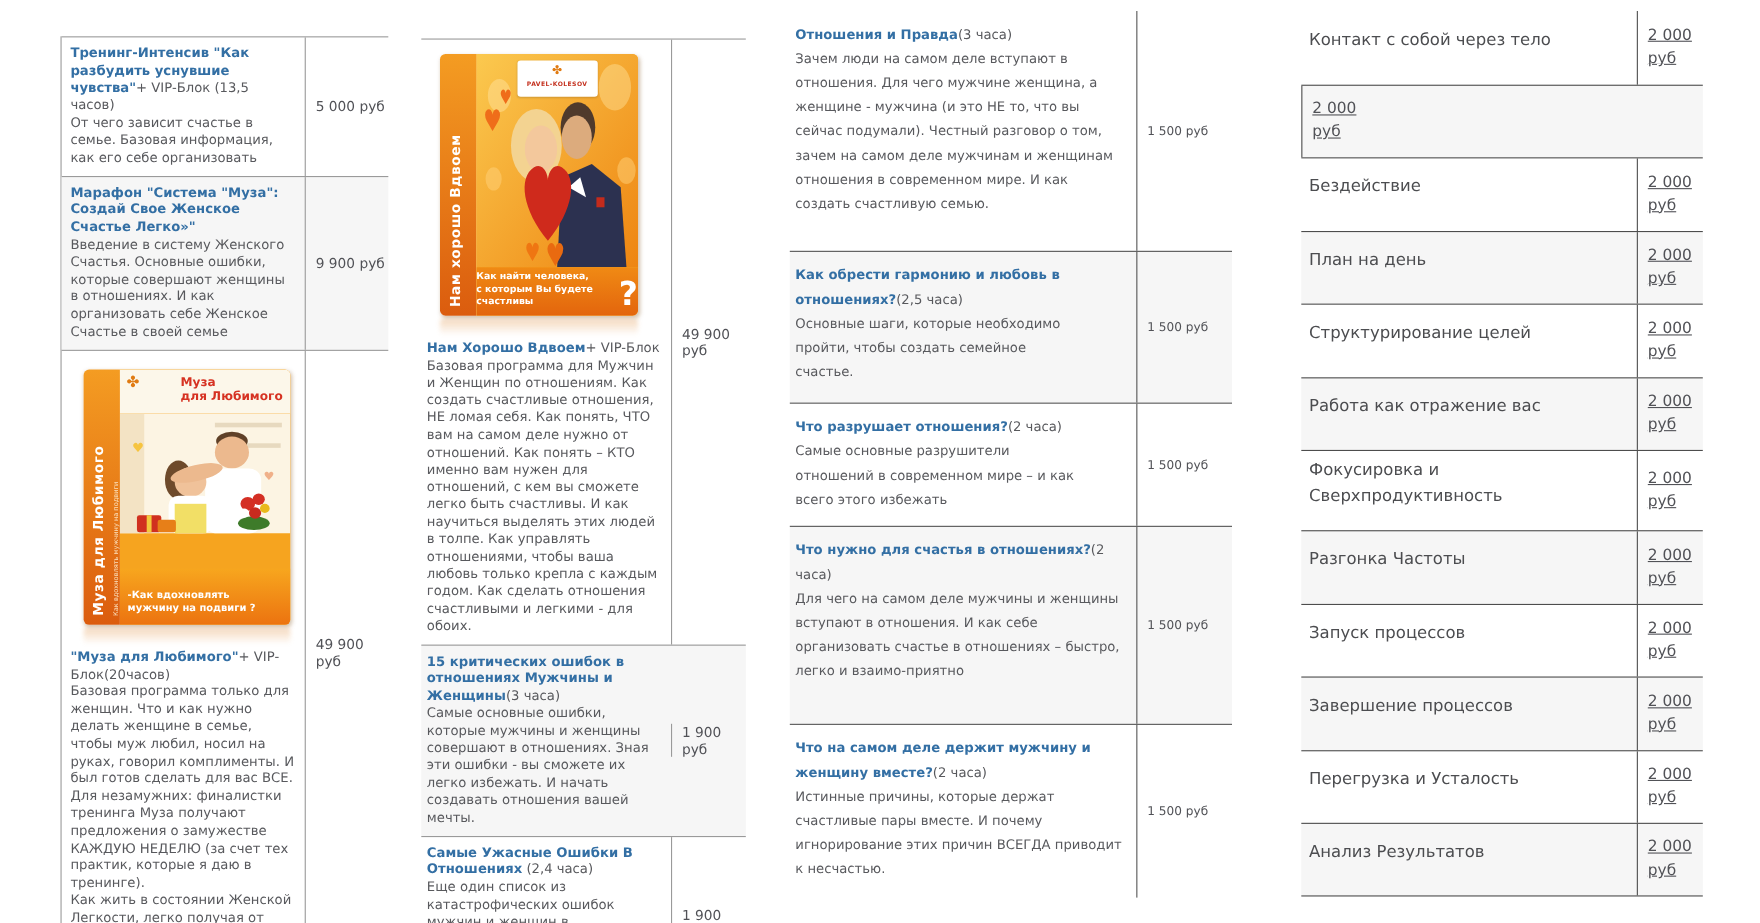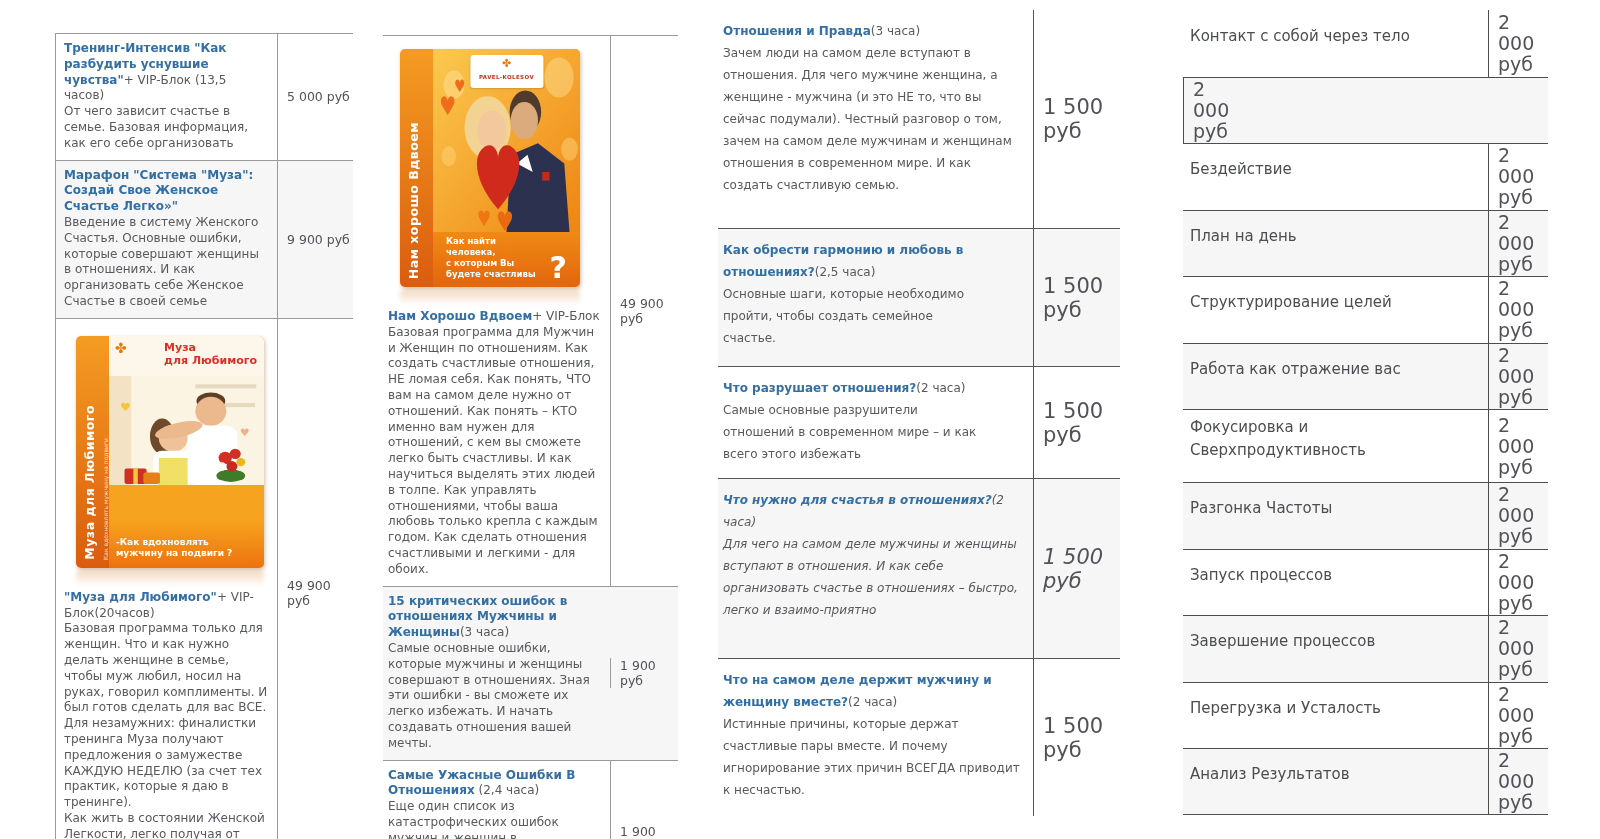--- a/index.html
+++ b/index.html
@@ -31,51 +31,51 @@
 
   
   .t2 { left:383px; top:35px; width:295px; --bc:#9a9a9a; }
   .t2 .row:first-child { border-top:1px solid var(--bc); }
   .t2 .price { width:68px; font-size:12.5px; }
   .t2 .desc  { font-size:12px; line-height:15.8px; padding:7px 9px 8px 5px; }
   .t2 .r1 { min-height:490px; } .t2 .r2 { min-height:147px;align-items:center; } .t2 .r3 { min-height:128px; }
 
   
   .t3 { left:718px; top:10px; width:402px; --bc:#555555; }
-  .t3 .price { width:87px; font-size:21px; }
+  .t3 .price { width:87px; font-size:11px; }
   .t3 .desc  { font-size:12px; line-height:22px; padding:10px 12px 10px 5px; }
   .t3 .r1 { min-height:218px; } .t3 .r2 { min-height:138px;gap:32px; } .t3 .r3 { min-height:112px;gap:32px; }
-  .t3 .r4 { min-height:180px;font-style:italic; } .t3 .r5 { min-height:158px; }
+  .t3 .r4 { min-height:180px; } .t3 .r5 { min-height:158px; }
 
   
   .t4 { left:1183px; top:10px; width:365px; --bc:#4d4d4d; }
   .t4 .row { min-height:66.5px; }
   .t4 .row:last-child { border-bottom:1px solid var(--bc); }
   .t4 .desc { display:flex; align-items:center; padding:6px 10px 20px 7px; font-size:15px; line-height:23px; color:#4c4d50; }
-  .t4 .price { width:60px; font-size:19px; line-height:21px; }
+  .t4 .price { width:60px; font-size:14px; line-height:21px;text-decoration:underline; }
 
   
   .pbox { display:flex; border-radius:5px; box-shadow:1px 2px 4px rgba(120,70,10,.35); position:relative; }
   .pbox1 { width:188px; height:232px; margin:10px 0 3px 12px; }
   .pbox2 { width:180px; height:238px; margin:6px 0 3px 12px; }
   .spine { width:33px; border-radius:5px 0 0 5px; background:linear-gradient(180deg,#f49c22,#db5c0e); position:relative; overflow:hidden; flex-shrink:0; }
   .spine-main { position:absolute; left:6px; bottom:8px; writing-mode:vertical-rl; transform:rotate(180deg); color:#fff; font-weight:bold; font-size:12.5px; white-space:nowrap; letter-spacing:.5px; }
   .spine-sub  { position:absolute; left:22px; bottom:8px; writing-mode:vertical-rl; transform:rotate(180deg); color:#fff3d9; font-size:6px; white-space:nowrap; opacity:.85; }
   .front { flex:1; display:flex; flex-direction:column; border-radius:0 5px 5px 0; overflow:hidden; background:#f6a41f; min-width:0; }
   .head1 { background:#fcf7ea; padding:5px 7px 4px 6px; display:flex; gap:5px; align-items:flex-start; min-height:40px; }
   .logo-glyph { color:#e07b12; font-size:14px; line-height:14px; }
   .front-title { margin-left:auto; color:#d63222; font-weight:bold; font-size:11px; line-height:13px; white-space:pre-line; }
   .photo { flex:1; min-height:0; }
   .photo svg { width:100%; height:100%; display:block; }
   .cap1 { background:linear-gradient(180deg,#f7a61e,#ec7310); color:#fff; font-weight:bold; font-size:9px; line-height:11.5px; padding:20px 7px 8px;margin-top:32px; }
   .front2 { position:relative; }
   .plate { position:absolute; top:6px; left:50%; transform:translateX(-50%); background:#fff; border-radius:3px; padding:3px 9px 2px; display:flex; flex-direction:column; align-items:center; gap:1px; box-shadow:0 1px 2px rgba(0,0,0,.15); }
   .plate .logo-glyph { font-size:11px; line-height:11px; }
   .plate-text { font-size:5.5px; font-weight:bold; letter-spacing:.4px; color:#c4311f; white-space:nowrap; }
-  .cap2 { display:flex; align-items:flex-end; gap:6px; background:linear-gradient(180deg,#f08a14,#e3650d); padding:4px 13px 7px; }
+  .cap2 { display:flex; align-items:flex-end; gap:6px; background:linear-gradient(180deg,#f08a14,#e3650d); padding:4px 0 7px; }
   .cap2-text { flex:1; color:#fff; font-weight:bold; font-size:8.5px; line-height:11px; white-space:pre-line; }
   .qmark { color:#fff; font-weight:bold; font-size:30px; line-height:24px; }
   .reflect { height:15px; margin:2px 0 4px 12px; background:linear-gradient(180deg,rgba(222,130,40,.30),rgba(255,255,255,0)); filter:blur(2px); border-radius:3px; }
   .reflect1 { width:188px; } .reflect2 { width:180px; }
 </style>
 </head>
 <body>
 
 <div class="ptable t1">
   <div class="row r1">

